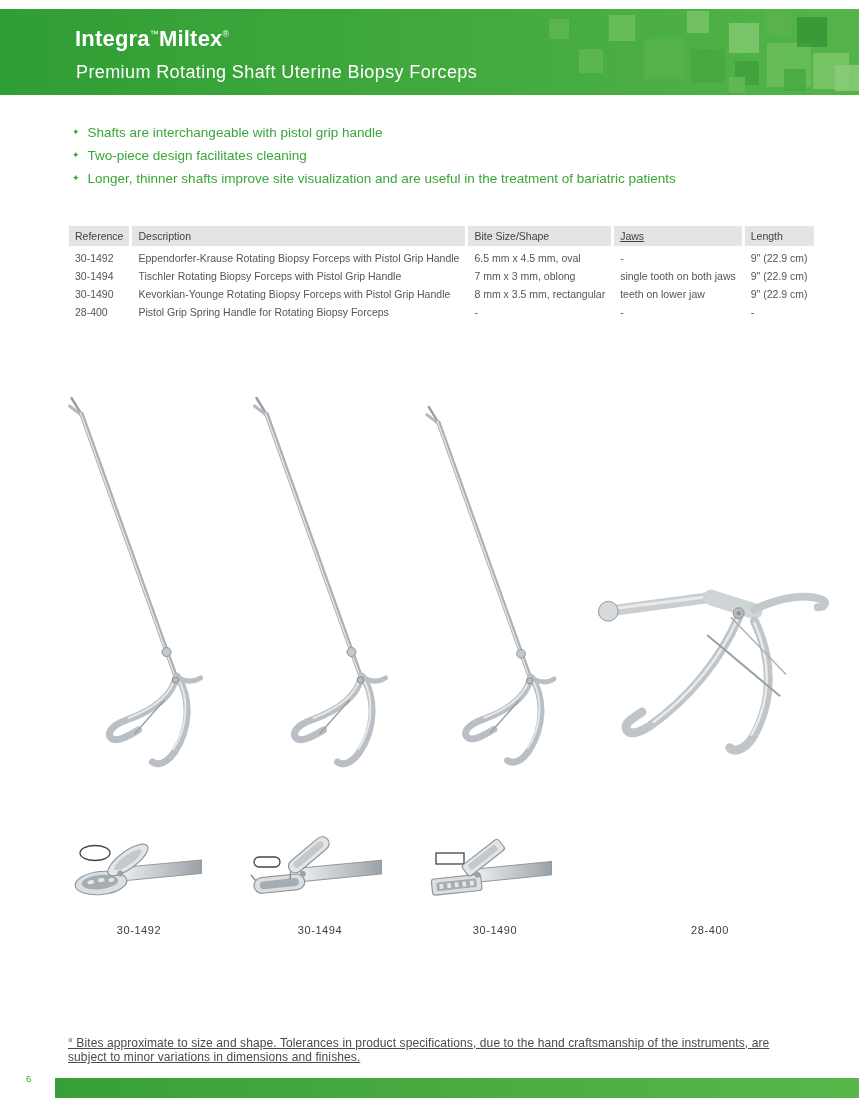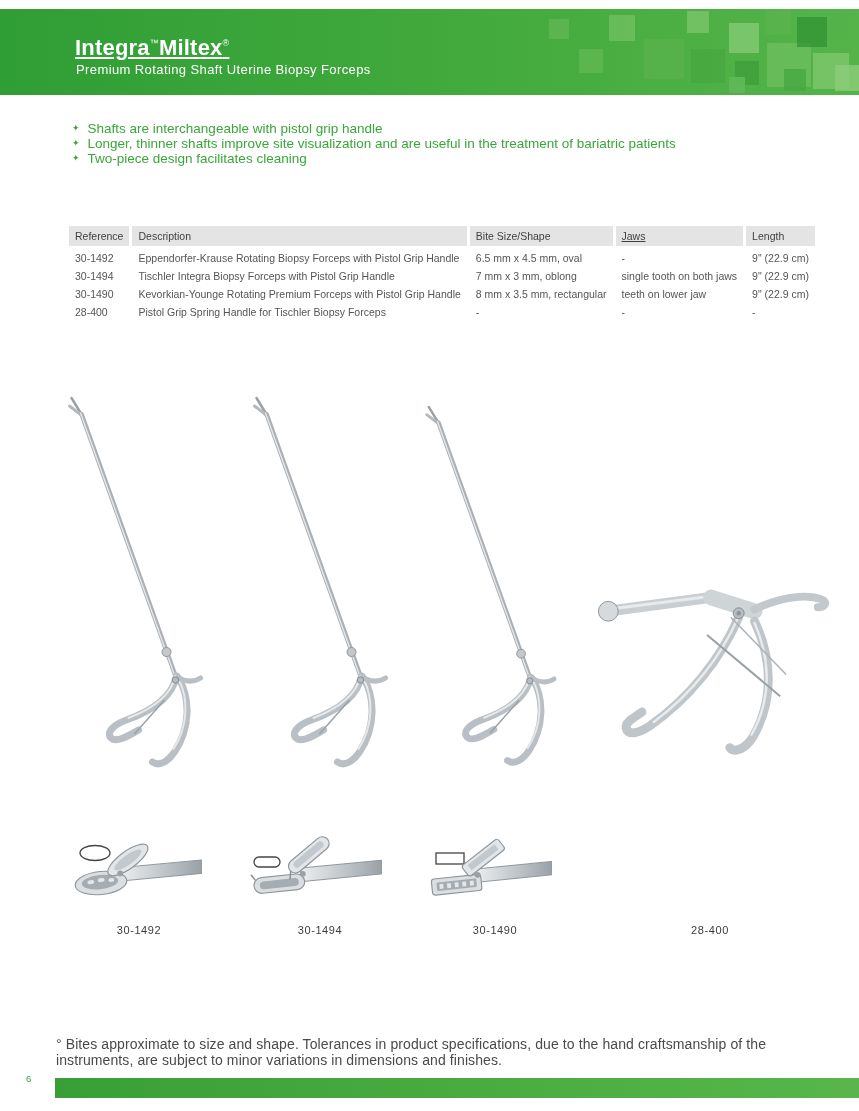--- a/index.html
+++ b/index.html
@@ -10,32 +10,32 @@
     overflow: hidden; font-family: "Liberation Sans", sans-serif;
   }
 
   
   .banner {
     position: absolute; left: 0; top: 9px; width: 859px; height: 86px;
     background: linear-gradient(90deg, #2f9e35 0%, #43aa3d 55%, #54b449 100%);
   }
   .mosaic { position: absolute; right: 0; top: 0; height: 86px; }
   .brand {
-    position: absolute; left: 75px; top: 26px; color: #ffffff;
-    font-size: 22px; font-weight: bold; letter-spacing: .2px; text-decoration: underline;
+    position: absolute; left: 75px; top: 17px; color: #ffffff;
+    font-size: 22px; font-weight: bold; letter-spacing: .2px;
   }
   .brand sup { font-size: 9px; font-weight: normal; vertical-align: 9px; }
   .subtitle {
     position: absolute; left: 76px; top: 53px; color: #ffffff;
-    font-size: 13px; font-weight: normal; letter-spacing: .4px;
+    font-size: 18px; font-weight: normal; letter-spacing: .4px;
   }
 
   
   .bullets { position: absolute; left: 72px; top: 121px; margin: 0; padding: 0; list-style: none; }
-  .bullets li { font-size: 13.5px; color: #3aa63a; line-height: 15px; white-space: nowrap; }
+  .bullets li { font-size: 13.5px; color: #3aa63a; line-height: 23px; white-space: nowrap; }
   .bullet-icon { font-size: 9px; margin-right: 8px; vertical-align: 2px; color: #3aa63a; }
 
   
   .spec-table {
     position: absolute; left: 66px; top: 226px;
     border-collapse: separate; border-spacing: 3px 0;
     font-size: 10.5px; color: #555555;
   }
   .spec-table th {
     background: #e4e4e4; color: #3f3f3f; font-weight: normal;
@@ -52,22 +52,22 @@
   
   .fig { position: absolute; }
   .fig svg { display: block; }
   .figure-label {
     position: absolute; top: 924px; width: 90px; text-align: center;
     font-size: 11px; color: #3c3c3c; letter-spacing: .6px;
   }
 
   
   .footnote {
-    position: absolute; left: 56px; top: 1036px; width: 726px;
-    font-size: 14px; color: #4a4a4a; letter-spacing: .1px;
+    position: absolute; left: 68px; top: 1036px; width: 726px;
+    font-size: 12px; color: #4a4a4a; letter-spacing: .1px; text-decoration: underline;
   }
   .page-number {
     position: absolute; left: 26px; top: 1073px;
     font-size: 9.5px; color: #3aa63a;
   }
   .footer-bar {
     position: absolute; left: 55px; top: 1078px; width: 804px; height: 20px;
     background: linear-gradient(90deg, #389f37 0%, #4bae42 60%, #58b64b 100%);
   }
 </style>
@@ -131,22 +131,22 @@
       <rect x="300" y="68" width="16" height="16" fill="#61b957" opacity=".9"></rect>
       <rect x="355" y="60" width="22" height="22" fill="#49a841" opacity=".8"></rect>
       <rect x="406" y="56" width="26" height="26" fill="#8ccd7b" opacity=".8"></rect>
     </svg>
     <div class="brand"><span>Integra</span><sup>™</sup><span>Miltex</span><sup>®</sup></div>
     <div class="subtitle">Premium Rotating Shaft Uterine Biopsy Forceps</div>
   </header>
 
   <ul class="bullets">
     <li><span class="bullet-icon">✦</span><span>Shafts are interchangeable with pistol grip handle</span></li>
+    <li><span class="bullet-icon">✦</span><span>Two-piece design facilitates cleaning</span></li>
     <li><span class="bullet-icon">✦</span><span>Longer, thinner shafts improve site visualization and are useful in the treatment of bariatric patients</span></li>
-    <li><span class="bullet-icon">✦</span><span>Two-piece design facilitates cleaning</span></li>
   </ul>
 
   <table class="spec-table">
     <thead>
       <tr>
         <th class="c-ref">Reference</th>
         <th class="c-desc">Description</th>
         <th class="c-bite">Bite Size/Shape</th>
         <th class="c-jaws">Jaws</th>
         <th class="c-len">Length</th>
@@ -155,35 +155,35 @@
     <tbody>
       <tr>
         <td>30-1492</td>
         <td>Eppendorfer-Krause Rotating Biopsy Forceps with Pistol Grip Handle</td>
         <td>6.5 mm x 4.5 mm, oval</td>
         <td>-</td>
         <td>9" (22.9 cm)</td>
       </tr>
       <tr>
         <td>30-1494</td>
-        <td>Tischler Integra Biopsy Forceps with Pistol Grip Handle</td>
+        <td>Tischler Rotating Biopsy Forceps with Pistol Grip Handle</td>
         <td>7 mm x 3 mm, oblong</td>
         <td>single tooth on both jaws</td>
         <td>9" (22.9 cm)</td>
       </tr>
       <tr>
         <td>30-1490</td>
-        <td>Kevorkian-Younge Rotating Premium Forceps with Pistol Grip Handle</td>
+        <td>Kevorkian-Younge Rotating Biopsy Forceps with Pistol Grip Handle</td>
         <td>8 mm x 3.5 mm, rectangular</td>
         <td>teeth on lower jaw</td>
         <td>9" (22.9 cm)</td>
       </tr>
       <tr>
         <td>28-400</td>
-        <td>Pistol Grip Spring Handle for Tischler Biopsy Forceps</td>
+        <td>Pistol Grip Spring Handle for Rotating Biopsy Forceps</td>
         <td>-</td>
         <td>-</td>
         <td>-</td>
       </tr>
     </tbody>
   </table>
 
   <div class="fig" style="left:60px;top:390px">
     <svg width="180" height="430" viewBox="0 0 175 430">
         <use href="#instrument"></use>

